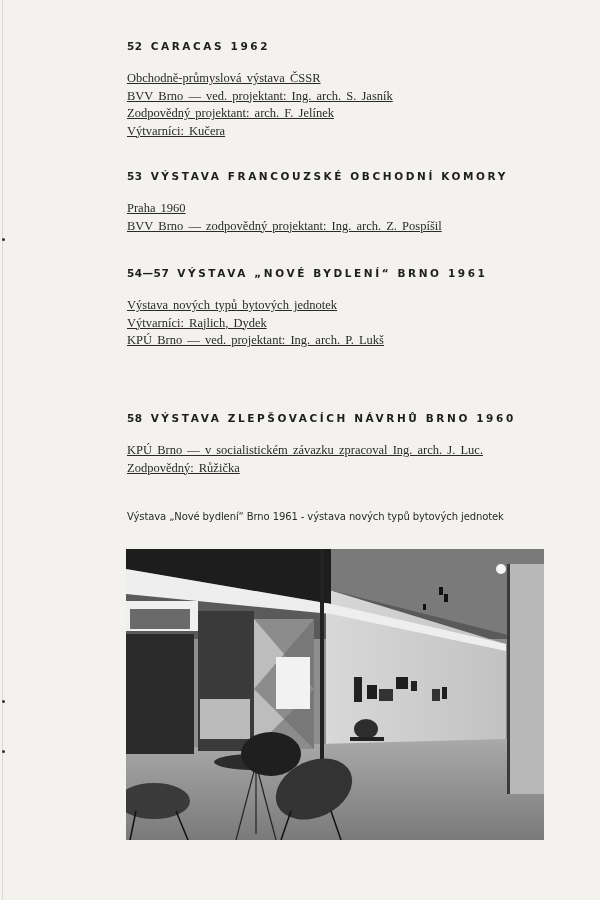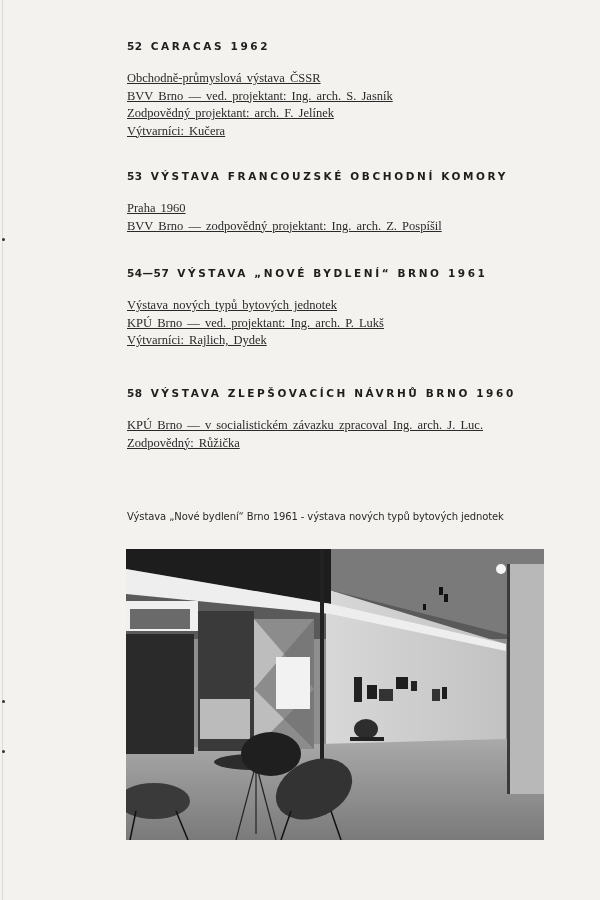--- a/index.html
+++ b/index.html
@@ -74,26 +74,26 @@
     <div class="line">BVV Brno — zodpovědný projektant: Ing. arch. Z. Pospíšil</div>
   </div>
 </div>
 
 <div class="section" style="top:267px">
   <div class="heading">
     <span class="num">54—57</span><span>VÝSTAVA „NOVÉ BYDLENÍ“ BRNO 1961</span>
   </div>
   <div class="body-lines">
     <div class="line">Výstava nových typů bytových jednotek</div>
+    <div class="line">Výtvarníci: Rajlich, Dydek</div>
     <div class="line">KPÚ Brno — ved. projektant: Ing. arch. P. Lukš</div>
-    <div class="line">Výtvarníci: Rajlich, Dydek</div>
   </div>
 </div>
 
-<div class="section" style="top:387px">
+<div class="section" style="top:412px">
   <div class="heading">
     <span class="num">58</span><span>VÝSTAVA ZLEPŠOVACÍCH NÁVRHŮ BRNO 1960</span>
   </div>
   <div class="body-lines">
     <div class="line">KPÚ Brno — v socialistickém závazku zpracoval Ing. arch. J. Luc.</div>
     <div class="line">Zodpovědný: Růžička</div>
   </div>
 </div>
 
 <div class="caption">Výstava „Nové bydlení“ Brno 1961 - výstava nových typů bytových jednotek</div>

